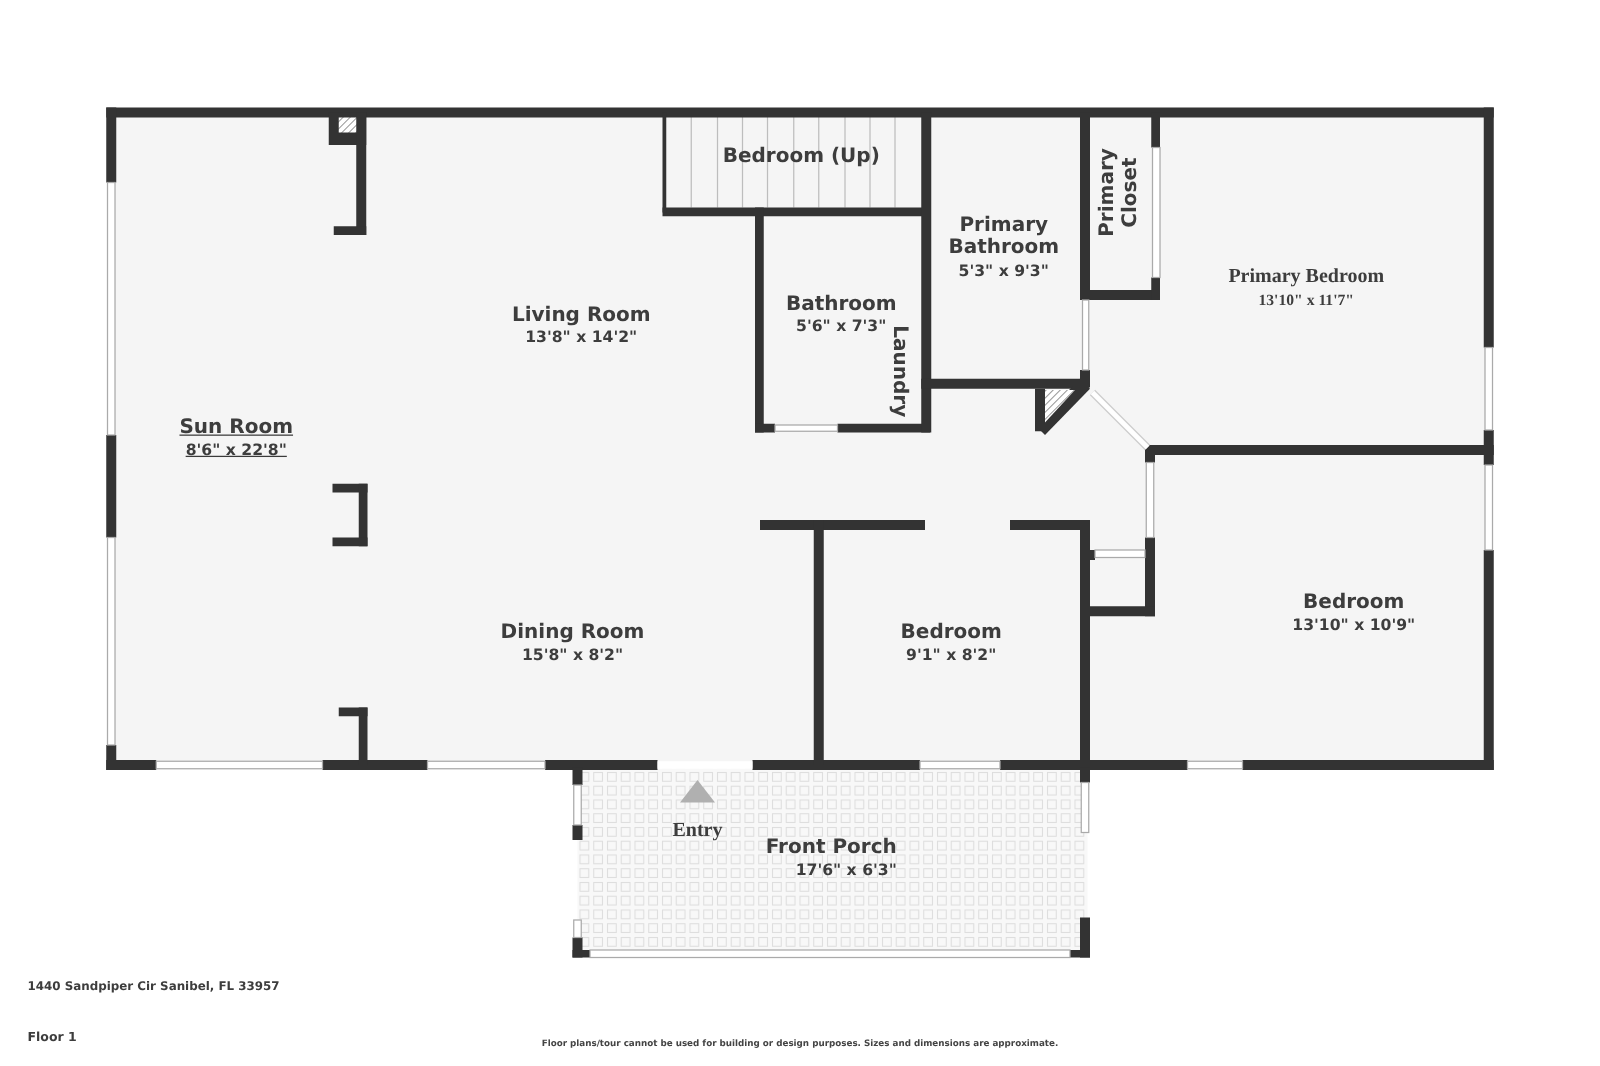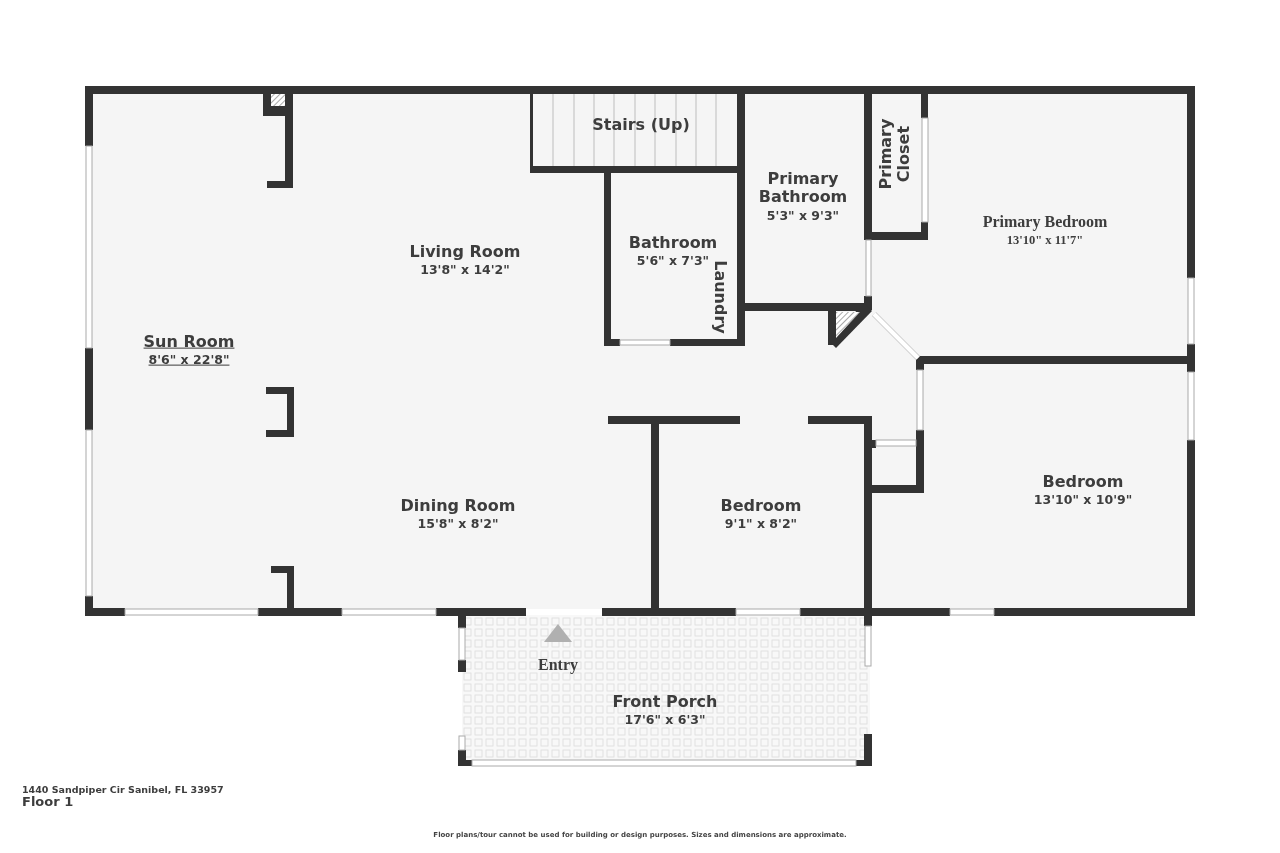--- a/index.html
+++ b/index.html
@@ -6,21 +6,21 @@
   body { width:1280px; height:853px; position:relative; overflow:hidden;
          font-family:"DejaVu Sans", "Liberation Sans", sans-serif; color:#3a3a3a; }
   #plan { position:absolute; left:0; top:0; width:1280px; height:853px; }
   .room-label { position:absolute; text-align:center; transform:translate(-50%,-50%);
                 white-space:nowrap; line-height:1.15; }
   .room-name { font-size:16px; font-weight:bold; color:#3d3d3d; display:block; }
   .room-dim { font-size:12.5px; font-weight:bold; color:#3d3d3d; display:block; margin-top:2px; }
   .vert { transform:translate(-50%,-50%) rotate(90deg); }
   .vert-ccw { transform:translate(-50%,-50%) rotate(-90deg); }
   .footer-address { position:absolute; left:22px; top:784px; font-size:9.5px; font-weight:bold; color:#3d3d3d; }
-  .footer-floor { position:absolute; left:22px; top:794px; font-size:13px; font-weight:bold; color:#3d3d3d; }
+  .footer-floor { position:absolute; left:22px; top:825px; font-size:10px; font-weight:bold; color:#3d3d3d; }
   .footer-disclaimer { position:absolute; left:640px; top:831px; transform:translateX(-50%);
                        font-size:7px; font-weight:bold; color:#444; white-space:nowrap; }
 </style>
 </head>
 <body>
 
 <svg id="plan" viewBox="0 0 1280 853" xmlns="http://www.w3.org/2000/svg">
   <defs>
     <pattern id="tile" width="11" height="11" patternUnits="userSpaceOnUse">
       <rect width="11" height="11" fill="#f8f8f8"></rect>
@@ -141,21 +141,21 @@
     <rect x="620" y="340" width="50" height="5"></rect>
     <rect x="876" y="440" width="40" height="6"></rect>
     <rect x="917" y="370" width="6" height="60"></rect>
   </g>
 
   <rect x="526" y="609" width="76" height="6" fill="#ffffff"></rect>
   <polygon points="558,624 544,642 572,642" fill="#b0b0b0"></polygon>
 </svg>
 
 <div class="room-label" style="left:641px;top:125px;">
-  <span class="room-name">Stairs (Up)</span>
+  <span class="room-name">Bedroom (Up)</span>
 </div>
 
 <div class="room-label" style="left:673px;top:251px;">
   <span class="room-name">Bathroom</span>
   <span class="room-dim">5'6" x 7'3"</span>
 </div>
 
 <div class="room-label vert" style="left:720px;top:297px;">
   <span class="room-name">Laundry</span>
 </div>
@@ -198,20 +198,20 @@
 
 <div class="room-label" style="left:1042px;top:490px;margin-left:41px;">
   <span class="room-name">Bedroom</span>
   <span class="room-dim">13'10" x 10'9"</span>
 </div>
 
 <div class="room-label" style="left:558px;top:665px;font-family:Liberation Serif, serif;">
   <span class="room-name">Entry</span>
 </div>
 
-<div class="room-label" style="left:665px;top:710px;">
+<div class="room-label" style="left:665px;top:686px;text-align:right;">
   <span class="room-name">Front Porch</span>
   <span class="room-dim">17'6" x 6'3"</span>
 </div>
 
 <div class="footer-address">1440 Sandpiper Cir Sanibel, FL 33957</div>
 <div class="footer-floor">Floor 1</div>
 <div class="footer-disclaimer">Floor plans/tour cannot be used for building or design purposes. Sizes and dimensions are approximate.</div>
 
 </body></html>

